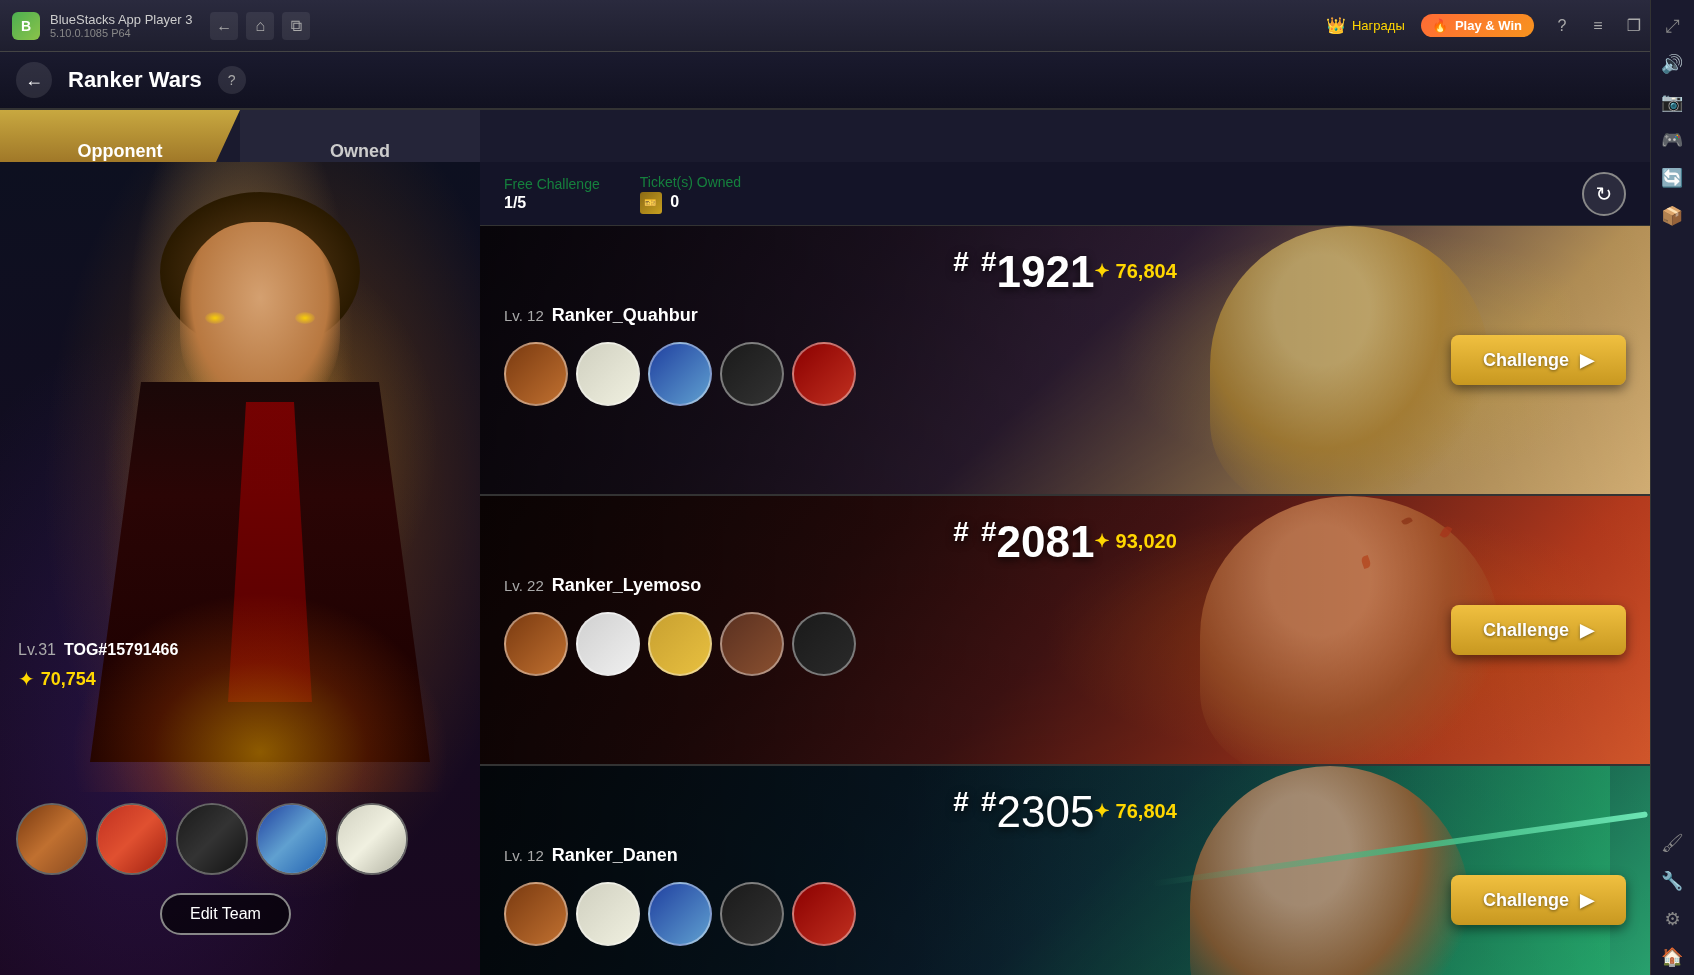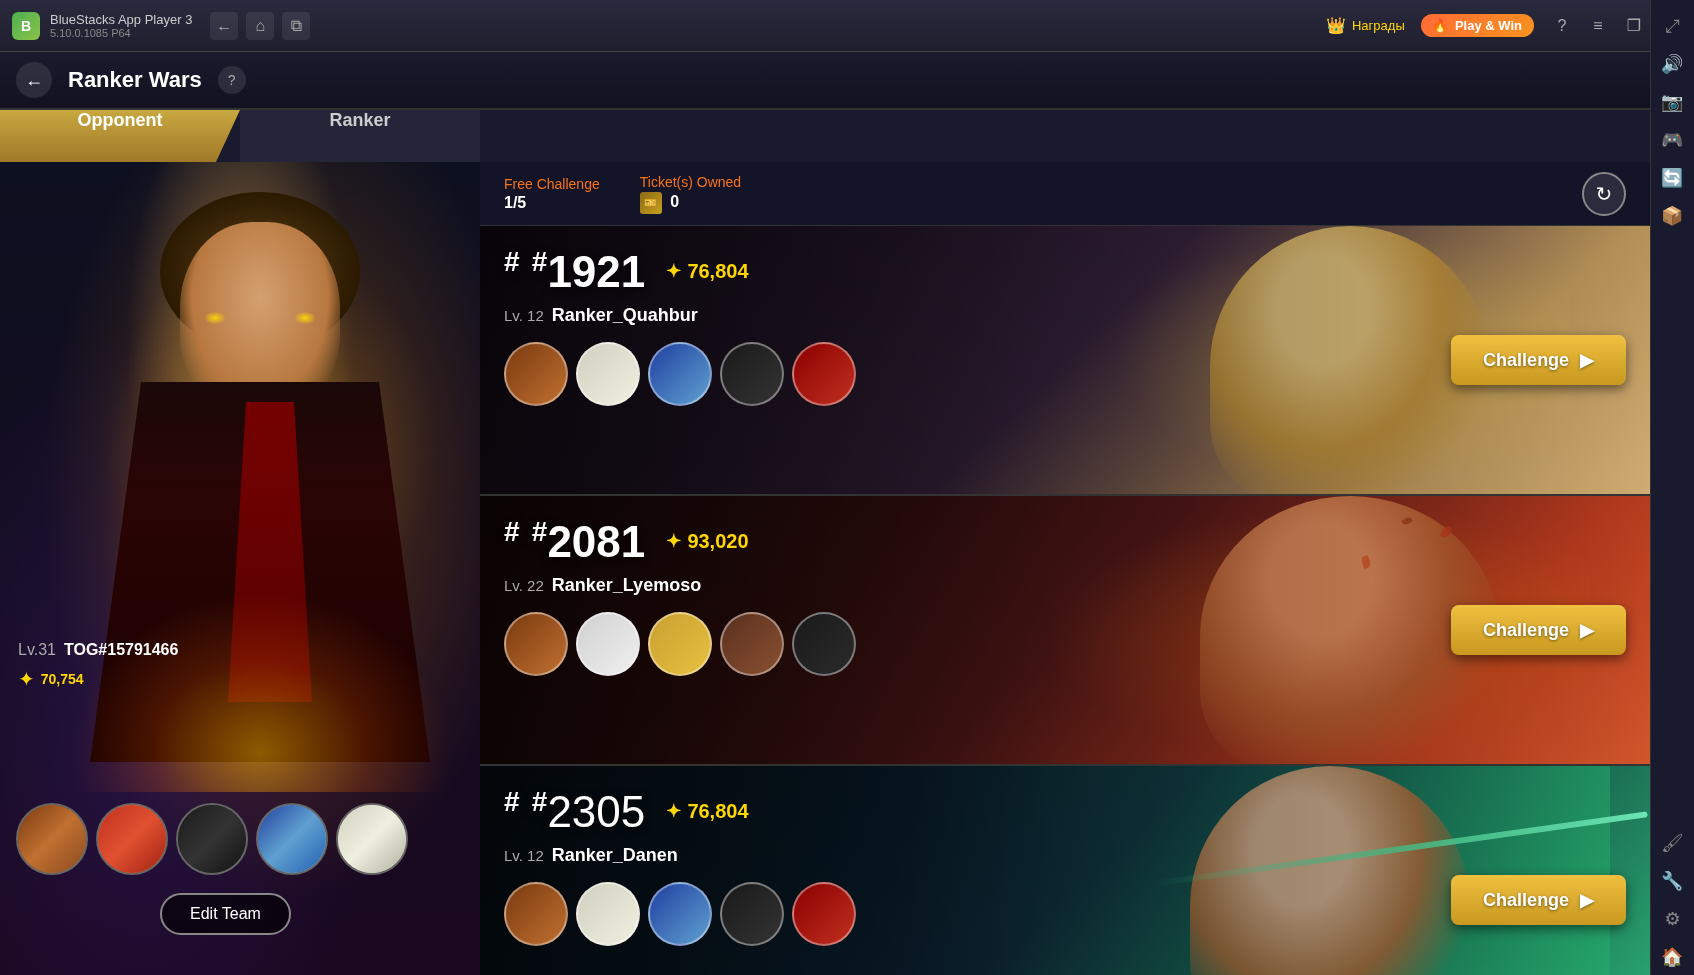--- a/index.html
+++ b/index.html
@@ -128,21 +128,21 @@
       position: absolute;
       top: 110px; left: 0;
       width: 480px;
       height: 52px;
       display: flex;
       z-index: 90;
     }
     .tab {
       flex: 1;
       display: flex;
-      align-items: flex-start;
+      align-items: flex-end;
       justify-content: center;
       font-size: 18px;
       font-weight: bold;
       cursor: pointer;
       position: relative;
     }
     .tab-opponent {
       background: linear-gradient(180deg, #c8a840 0%, #a07828 100%);
       color: #fff;
       clip-path: polygon(0 0, 100% 0, 90% 100%, 0 100%);
@@ -263,21 +263,21 @@
       align-items: center;
       padding: 0 24px;
       gap: 40px;
       border-bottom: 1px solid #333;
       flex-shrink: 0;
     }
     .challenge-stat {
       display: flex; flex-direction: column; gap: 2px;
     }
     .challenge-label {
-      color: #f97316; font-size: 14px;
+      color: #15803d; font-size: 14px;
     }
     .challenge-value {
       color: white; font-size: 16px; font-weight: bold;
     }
     .refresh-btn {
       margin-left: auto;
       width: 44px; height: 44px;
       background: rgba(255,255,255,0.1);
       border-radius: 50%;
       display: flex; align-items: center; justify-content: center;
@@ -317,22 +317,23 @@
     }
     .opp-overlay {
       position: absolute; inset: 0;
       background: linear-gradient(90deg, rgba(0,0,0,0.7) 0%, rgba(0,0,0,0.3) 50%, rgba(0,0,0,0.1) 100%);
     }
     .opp-content {
       position: absolute; inset: 0;
       padding: 20px 24px;
     }
     .opp-rank-row {
-      display: flex; align-items: center; gap: 21px;
+      display: flex; align-items: center; gap: 0;
       margin-bottom: 8px;
+      justify-content: center;
     }
     .opp-rank {
       color: white;
       font-size: 44px;
       font-weight: 900;
       text-shadow: 0 2px 8px rgba(0,0,0,0.8);
     }
     .opp-rank::before {
       content: '#';
       font-size: 28px;
@@ -429,21 +430,21 @@
   <div class="back-btn">←</div>
   <span class="game-title">Ranker Wars</span>
   <div class="help-btn">?</div>
 </div>
 
 <div class="tabs-bar">
   <div class="tab tab-opponent">
     <span>Opponent</span>
   </div>
   <div class="tab tab-record">
-    <span>Ranker</span>
+    <span>Owned</span>
   </div>
 </div>
 
 <div class="main-content">
 
   <div class="left-panel">
     <div class="player-bg"></div>
 
     <div class="character-art">
       <div class="char-glow"></div>
@@ -461,21 +462,21 @@
 
       <div style="position:absolute;bottom:0;left:30px;width:380px;height:200px;background:radial-gradient(ellipse at 50% 80%,rgba(255,180,0,0.5) 0%,rgba(255,100,0,0.2) 40%,transparent 70%);"></div>
     </div>
 
     <div style="position:absolute;bottom:316px;left:18px;display:flex;align-items:flex-end;gap:8px;">
       <span style="color:#aaa;font-size:16px;">Lv.31</span>
       <span style="color:white;font-size:16px;font-weight:bold;">TOG#15791466</span>
     </div>
     <div style="position:absolute;bottom:284px;left:18px;display:flex;align-items:center;gap:6px;">
       <span style="color:#FFD700;font-size:20px;">✦</span>
-      <span style="color:#FFD700;font-size:14px;font-weight:bold;">70,754</span>
+      <span style="color:#FFD700;font-size:18px;font-weight:bold;">70,754</span>
     </div>
 
     <div class="player-team">
       <div class="team-avatar av1">
         <div style="width:100%;height:100%;border-radius:50%;background:linear-gradient(135deg,#7a3a10 0%,#c07030 50%,#8a4a20 100%);"></div>
       </div>
       <div class="team-avatar av2">
         <div style="width:100%;height:100%;border-radius:50%;background:linear-gradient(135deg,#c03020 0%,#e05030 50%,#a02010 100%);"></div>
       </div>
       <div class="team-avatar av3">

